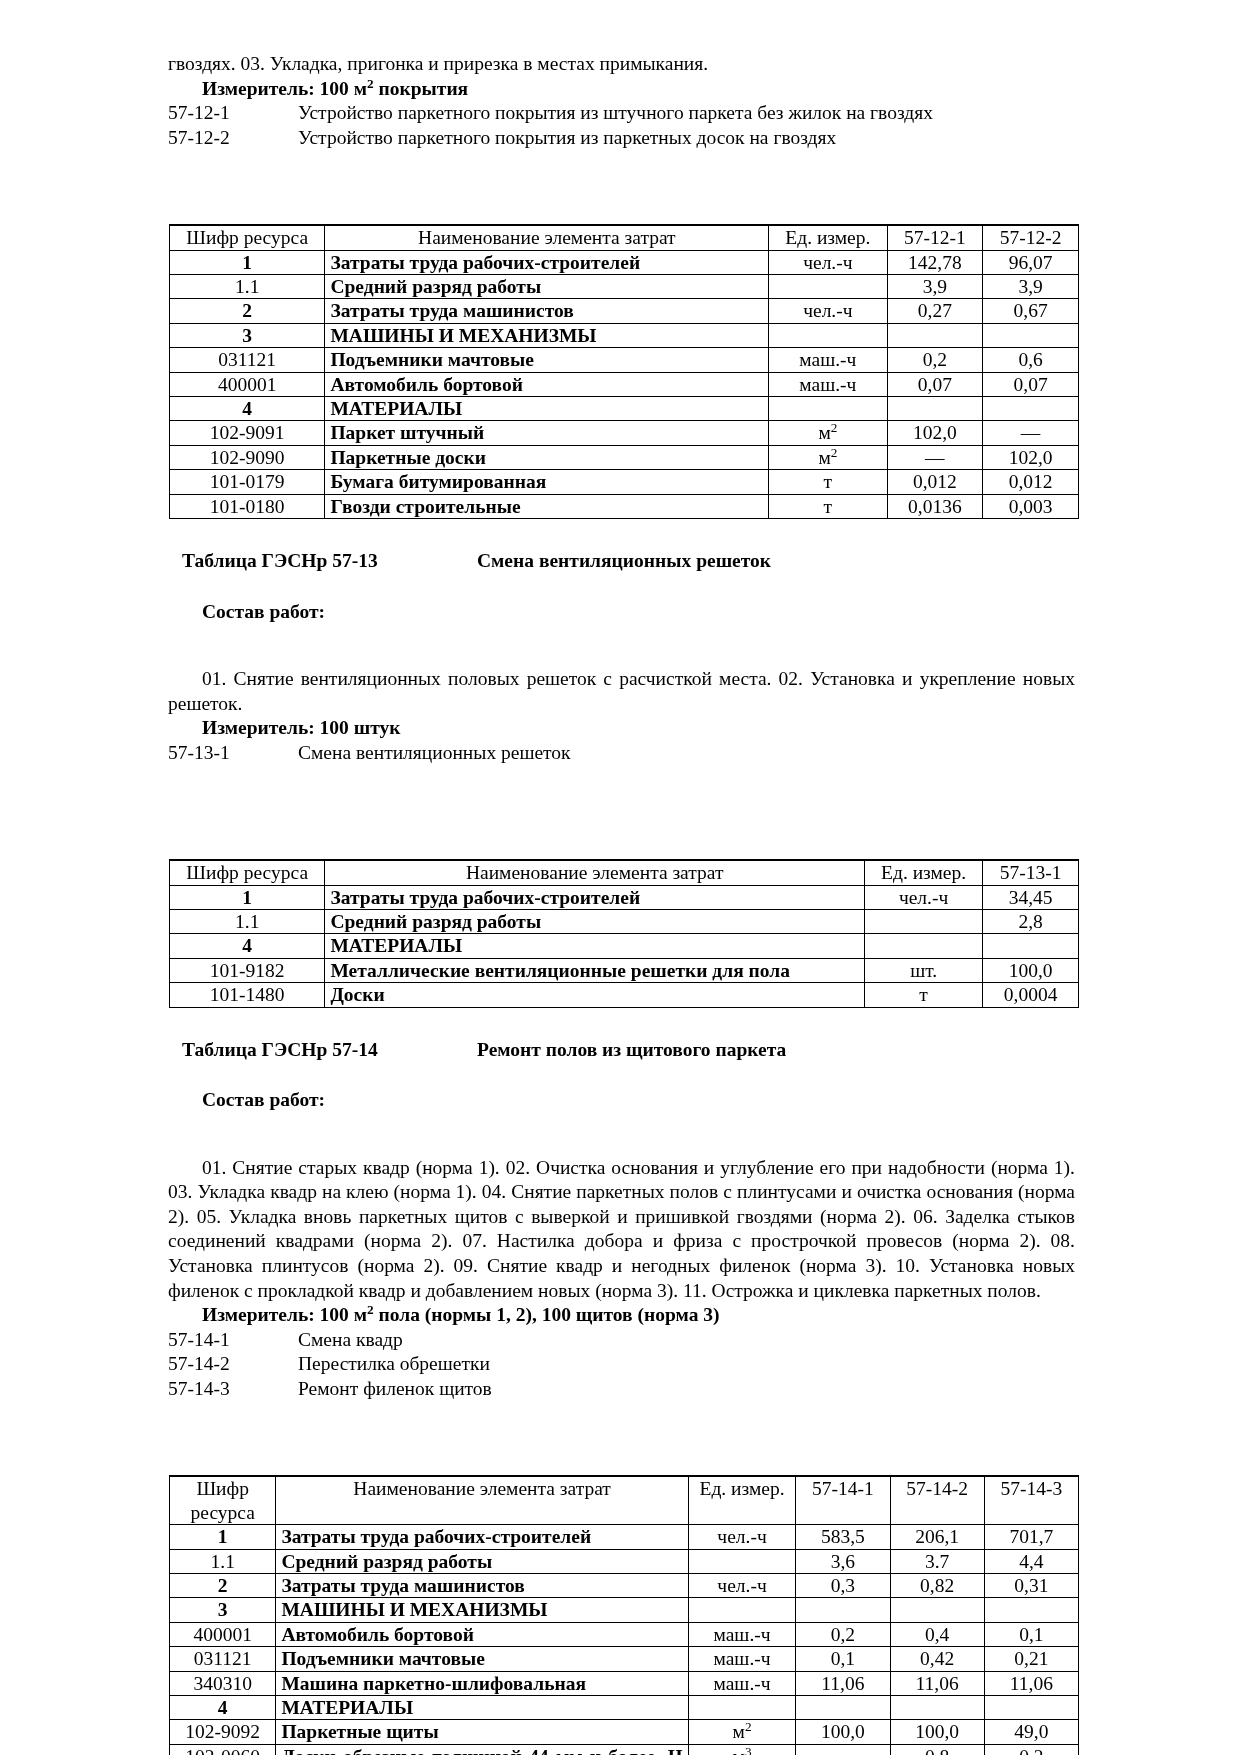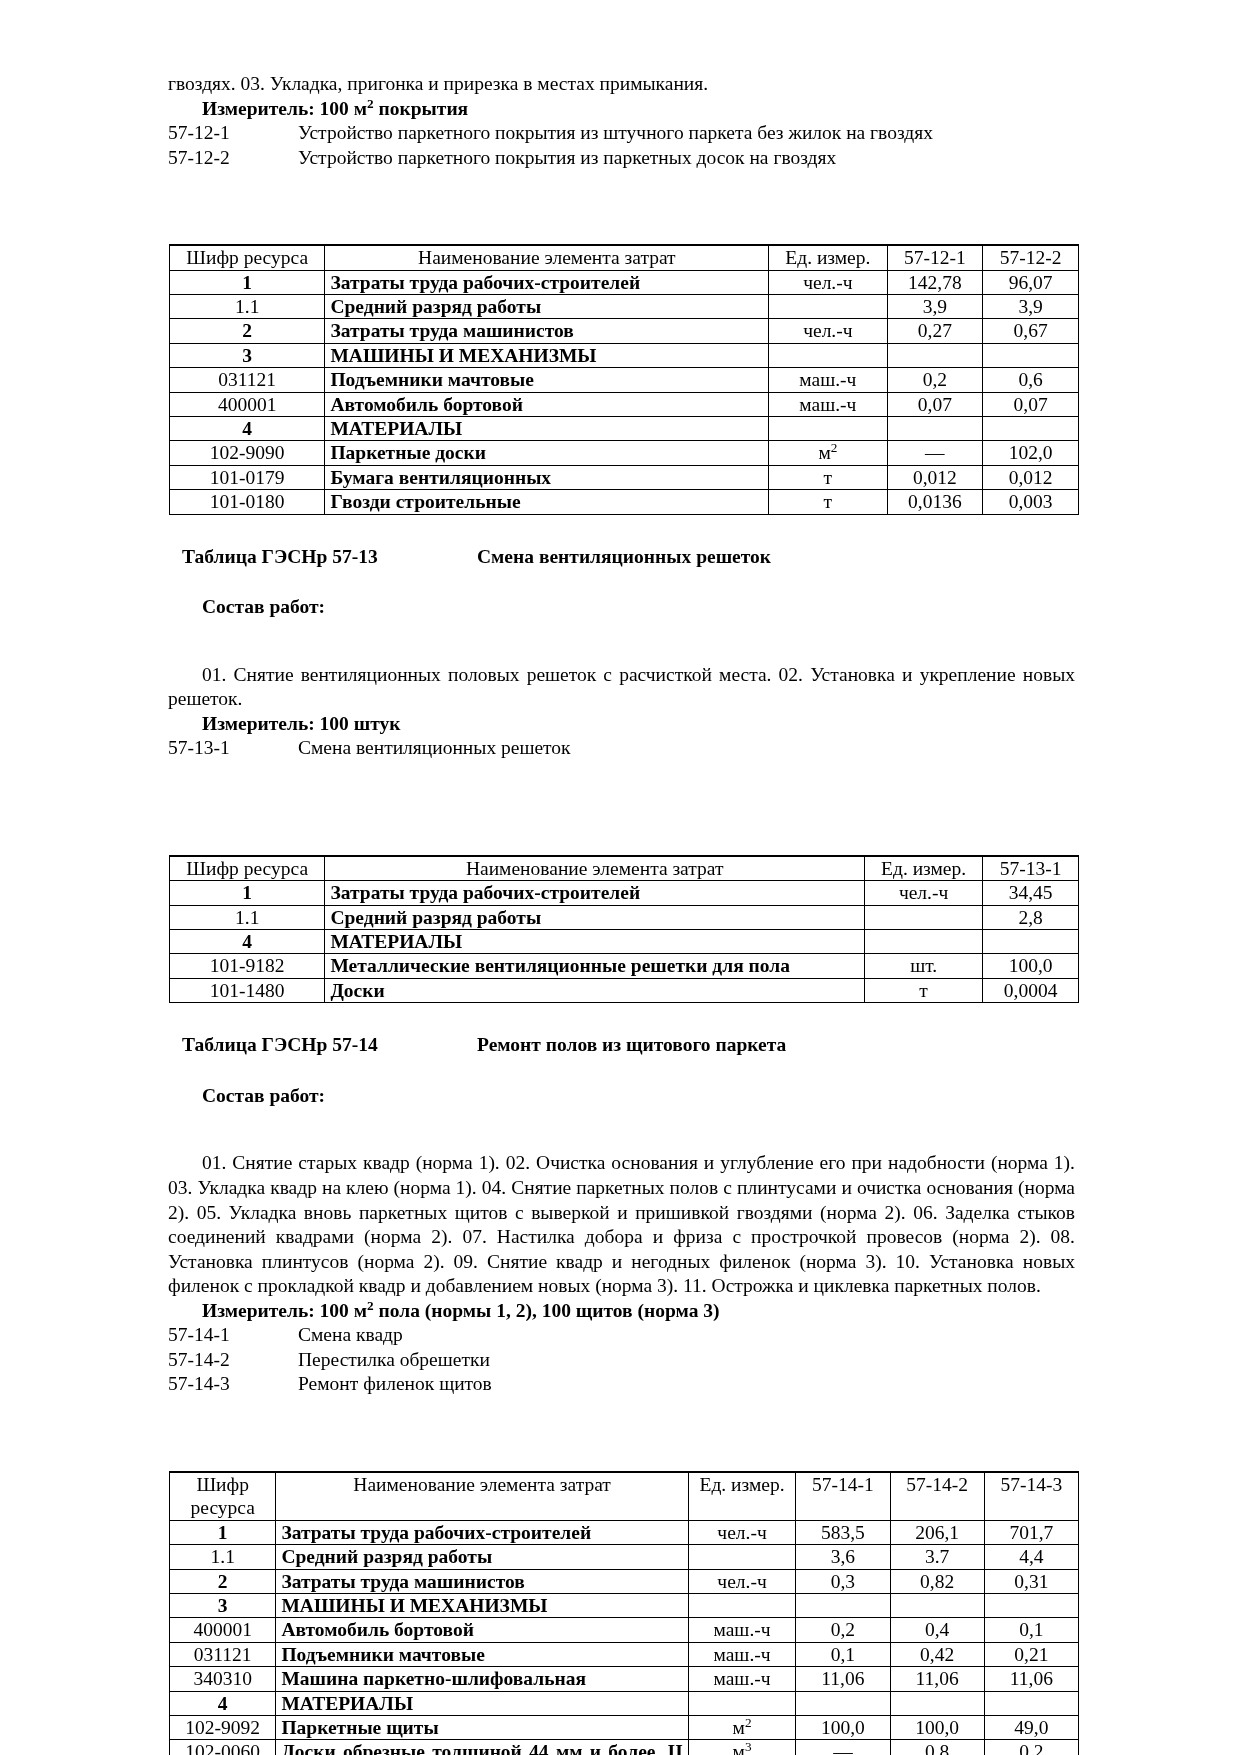--- a/index.html
+++ b/index.html
@@ -14,21 +14,21 @@
     color: #000000;
     font-size: 19.5px;
     line-height: 1.26;
     -webkit-font-smoothing: antialiased;
   }
   .page {
     position: relative;
     width: 1240px;
     height: 1755px;
     box-sizing: border-box;
-    padding: 72px 165px 0 168px;
+    padding: 52px 165px 0 168px;
   }
   p {
     margin: 0;
   }
   .para {
     text-align: justify;
     text-justify: inter-word;
   }
   .indent {
     text-indent: 34px;
@@ -178,29 +178,36 @@
           <td class="c">0,07</td>
         </tr>
         <tr class="grp-top">
           <td class="c b">4</td>
           <td class="l b">МАТЕРИАЛЫ</td>
           <td class="c"></td>
           <td class="c"></td>
           <td class="c"></td>
         </tr>
         <tr>
+          <td class="c">102-9091</td>
+          <td class="l">Паркет штучный</td>
+          <td class="c">м<sup>2</sup></td>
+          <td class="c">102,0</td>
+          <td class="c">—</td>
+        </tr>
+        <tr>
           <td class="c">102-9090</td>
           <td class="l">Паркетные доски</td>
           <td class="c">м<sup>2</sup></td>
           <td class="c">—</td>
           <td class="c">102,0</td>
         </tr>
         <tr>
           <td class="c">101-0179</td>
-          <td class="l">Бумага вентиляционных</td>
+          <td class="l">Бумага битумированная</td>
           <td class="c">т</td>
           <td class="c">0,012</td>
           <td class="c">0,012</td>
         </tr>
         <tr class="last-row">
           <td class="c">101-0180</td>
           <td class="l">Гвозди строительные</td>
           <td class="c">т</td>
           <td class="c">0,0136</td>
           <td class="c">0,003</td>

